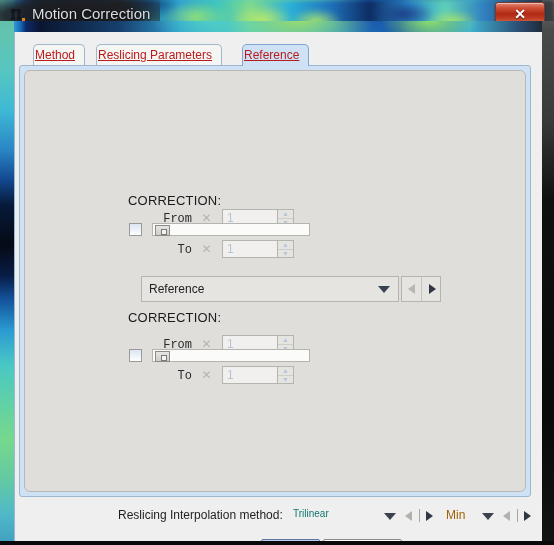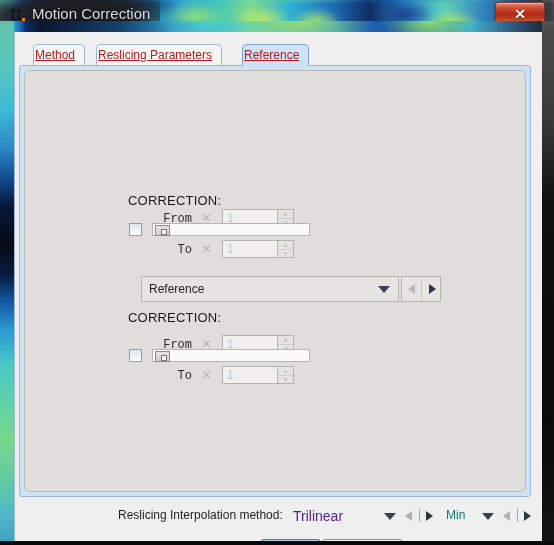--- a/index.html
+++ b/index.html
@@ -296,25 +296,25 @@
   
   #reslice-row {
     position: absolute; left: 0; top: 473px; width: 528px; height: 22px; text-align: center;
   }
   #reslice-label {
     position: absolute; left: 103px; top: 3px;
     font-size: 12px; color: #1f1f1f; white-space: nowrap;
   }
   #reslice-value {
     position: absolute; left: 278px; top: 3px;
-    font-size: 14px; color: #4c1d95; white-space: nowrap;
+    font-size: 10px; color: #0f766e; white-space: nowrap;
   }
   #minmax-value {
     position: absolute; left: 431px; top: 3px;
-    font-size: 12px; color: #0f766e; white-space: nowrap;
+    font-size: 12px; color: #a16207; white-space: nowrap;
   }
   .dn-tri {
     position: absolute; width: 0; height: 0;
     border-left: 6px solid transparent;
     border-right: 6px solid transparent;
     border-top: 7px solid #3a4250;
     cursor: pointer;
   }
   .lt-tri {
     position: absolute; width: 0; height: 0;

